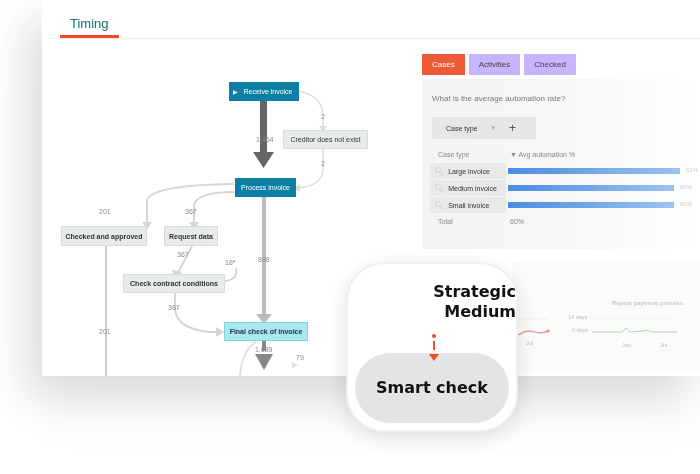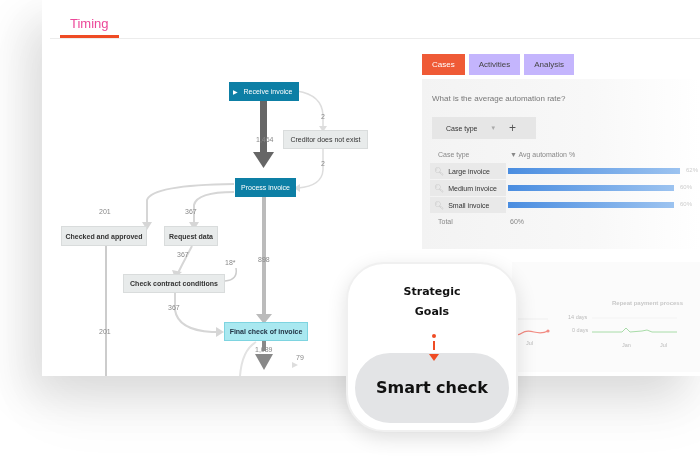--- a/index.html
+++ b/index.html
@@ -6,21 +6,21 @@
   html, body { width: 700px; height: 474px; background: #ffffff; overflow: hidden; }
   body { font-family: "Liberation Sans", sans-serif; position: relative; }
 
   .window {
     position: absolute; left: 42px; top: 0; width: 658px; height: 376px;
     background: #ffffff;
     box-shadow: -18px 20px 40px rgba(0,0,0,0.10), 0 30px 60px rgba(0,0,0,0.06);
     overflow: hidden;
   }
   .tabs { position: absolute; left: 18px; top: 0; height: 38px; display: flex; }
-  .tab { font-size: 13px; color: #ec4899; padding: 16px 10px 0 10px; height: 38px; position: relative; cursor: pointer; }
+  .tab { font-size: 13px; color: #0f766e; padding: 16px 10px 0 10px; height: 38px; position: relative; cursor: pointer; }
   .tab.active::after { content: ""; position: absolute; left: 0; right: 0; bottom: 0; height: 3px; background: #ef4b24; }
   .tabs-divider { position: absolute; left: 8px; right: 0; top: 38px; height: 1px; background: #ececec; }
 
   
   .diagram { position: absolute; left: 0; top: 40px; width: 380px; height: 336px; }
   .node { position: absolute; font-size: 7px; display: flex; align-items: center; justify-content: center; white-space: nowrap; }
   .node.primary { background: #0d7fa5; color: #fff; }
   .node.grey { background: #e8ebeb; border: 1px solid #d9dcdc; color: #333; font-weight: bold; }
   .node.cyan { background: #a9e8f0; border: 1px solid #7ed4e0; color: #234; font-weight: bold; }
   .edge-label { position: absolute; font-size: 7px; color: #888; }
@@ -47,21 +47,21 @@
 
   .chart-area { position: absolute; left: 90px; top: 208px; width: 198px; height: 110px; background: rgba(250,250,250,0.8); }
   .chart-area .lbl { position: absolute; font-size: 5.5px; color: #bbb; }
 
   
   .badge-outer {
     position: absolute; left: 346px; top: 262px; width: 172px; height: 170px;
     background: #ffffff; border-radius: 38px; border: 2px solid #f0f0f0;
     box-shadow: 0 6px 20px rgba(0,0,0,0.12);
   }
-  .badge-title { position: absolute; left: 0; top: 18px; width: 100%; text-align: center; font-family: "DejaVu Sans", sans-serif; font-weight: bold; font-size: 11px; line-height: 20px; color: #111; }
+  .badge-title { position: absolute; left: 0; top: 18px; width: 100%; text-align: right; font-family: "DejaVu Sans", sans-serif; font-weight: bold; font-size: 16px; line-height: 20px; color: #111; }
   .arrow-dot { position: absolute; left: 84px; top: 70px; width: 4px; height: 4px; border-radius: 50%; background: #ef4b24; }
   .arrow-line { position: absolute; left: 85px; top: 77px; width: 2px; height: 14px; background: #ef4b24; }
   .arrow-head { position: absolute; left: 81px; top: 90px; width: 0; height: 0; border-left: 5px solid transparent; border-right: 5px solid transparent; border-top: 7px solid #ef4b24; }
   .badge-inner {
     position: absolute; left: 4px; top: 86px; width: 160px; height: 76px;
     background: #e3e4e6; border-radius: 38px; border: 3px solid #ffffff;
     display: flex; align-items: center; justify-content: center;
   }
   .badge-inner span { text-align: center; font-family: "DejaVu Sans", sans-serif; font-weight: bold; font-size: 16px; line-height: 20px; color: #111; }
 </style>
@@ -134,21 +134,21 @@
     <span class="edge-label" style="left:126px;top:264px;">367</span>
     <span class="edge-label" style="left:57px;top:288px;">201</span>
     <span class="edge-label" style="left:213px;top:306px;">1,089</span>
     <span class="edge-label" style="left:254px;top:314px;">79</span>
   </div>
 
   <div class="panel">
     <div class="ptabs">
       <div class="ptab active">Cases</div>
       <div class="ptab">Activities</div>
-      <div class="ptab">Analysis</div>
+      <div class="ptab">Checked</div>
     </div>
     <div class="card">
       <div class="question">What is the average automation rate?</div>
       <div class="case-select">
         <span>Case type</span>
         <span class="caret">▾</span>
         <span class="plus">+</span>
       </div>
       <div class="thead" style="left:16px;">Case type</div>
       <div class="thead" style="left:88px;">▼ Avg automation %</div>
@@ -196,21 +196,21 @@
         <line x1="80" y1="56" x2="165" y2="56" stroke="#f2f2f2" stroke-width="0.8"></line>
         <path d="M80 70 L110 70 L114 66 L118 70 L130 69 L135 68 L140 70 L165 70" stroke="#a8dca8" stroke-width="1" fill="none"></path>
       </svg>
     </div>
   </div>
 </div>
 
 <div class="badge-outer">
   <div class="badge-title">
     <div>Strategic</div>
-    <div>Goals</div>
+    <div>Medium</div>
   </div>
   <div class="arrow-dot"></div>
   <div class="arrow-line"></div>
   <div class="badge-inner">
     <span>
       <span style="display:block">Smart check</span>
     </span>
   </div>
   <div class="arrow-head" style="z-index:2;"></div>
 </div>

